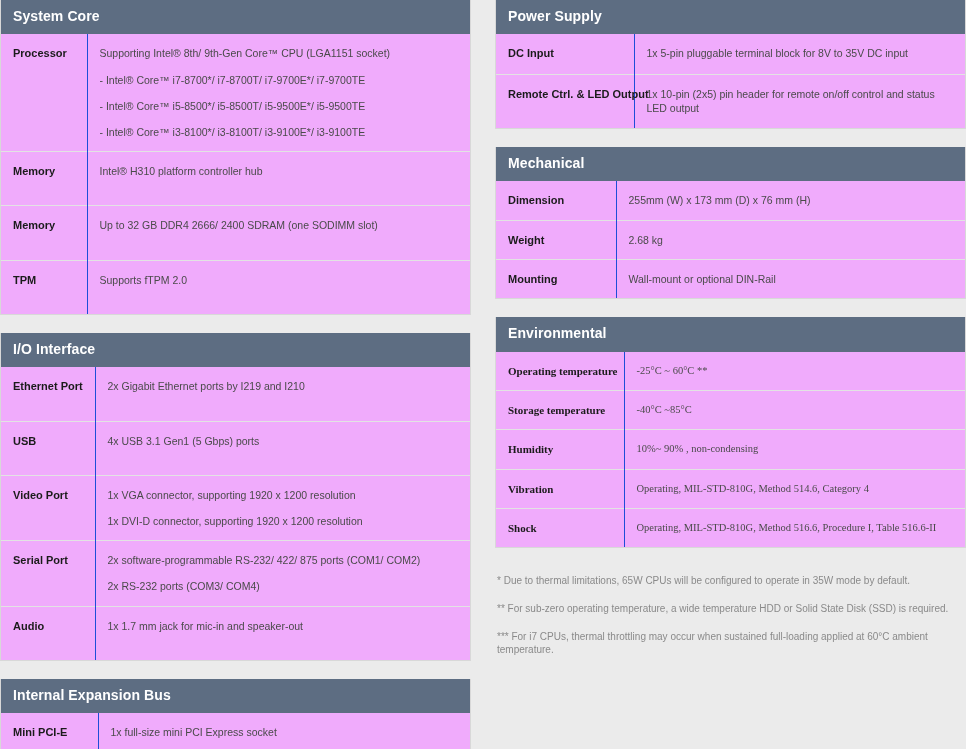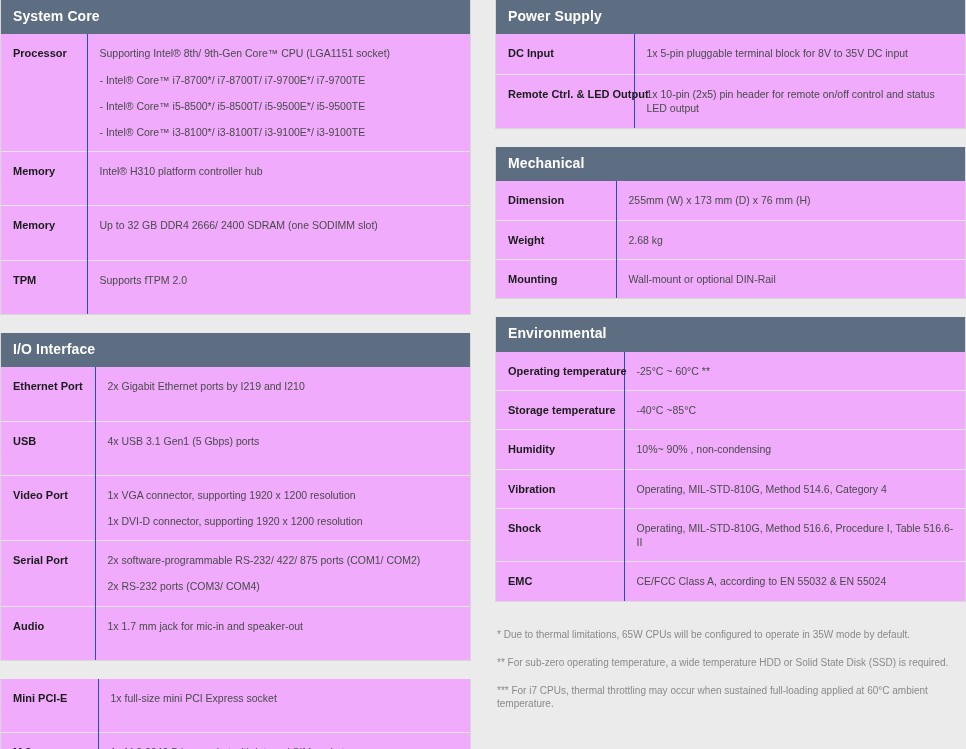--- a/index.html
+++ b/index.html
@@ -71,21 +71,21 @@
   .w-pwr .lbl  { width: 138px; }
   .w-mec .lbl  { width: 120px; }
   .w-env .lbl  { width: 128px; }
 
   .w-sys .val, .w-io .val, .w-bus .val, .w-sto .val,
   .w-pwr .val, .w-mec .val, .w-env .val { width: auto; }
 
   
   .w-pwr .lbl, .w-pwr .val { padding-top: 12px; padding-bottom: 13px; }
   .w-mec .lbl, .w-mec .val { padding-top: 12px; padding-bottom: 12px; }
-  .w-env .lbl, .w-env .val { padding-top: 12px; padding-bottom: 12px; }
+  .w-env .lbl, .w-env .val { padding-top: 12px; padding-bottom: 12px; font-family: Liberation Serif, serif; }
 
   .footnotes { margin-top: 26px; padding: 0 2px; }
   .footnote {
     font-size: 10px;
     color: #8a8a8a;
     line-height: 1.3;
     margin-bottom: 15px;
   }
   .footnote:last-child { margin-bottom: 9px; }
 </style>
@@ -157,20 +157,21 @@
           </div>
           <div class="row">
             <div class="lbl">Audio</div>
             <div class="val">
               <span class="line">1x 1.7 mm jack for mic-in and speaker-out</span>
             </div>
           </div>
         </div>
       </div>
       <div class="spec-table w-bus">
+        <div class="sec-header">Internal Expansion Bus</div>
         <div class="rows">
           <div class="row">
             <div class="lbl">Mini PCI-E</div>
             <div class="val">
               <span class="line">1x full-size mini PCI Express socket</span>
             </div>
           </div>
           <div class="row">
             <div class="lbl">M.2</div>
             <div class="val">
@@ -247,26 +248,20 @@
             <div class="val">
               <span class="line">Operating, MIL-STD-810G, Method 514.6, Category 4</span>
             </div>
           </div>
           <div class="row">
             <div class="lbl">Shock</div>
             <div class="val">
               <span class="line">Operating, MIL-STD-810G, Method 516.6, Procedure I, Table 516.6-II</span>
             </div>
           </div>
-          <div class="row">
-            <div class="lbl">EMC</div>
-            <div class="val">
-              <span class="line">CE/FCC Class A, according to EN 55032 &amp; EN 55024</span>
-            </div>
-          </div>
         </div>
       </div>
       <div class="footnotes">
         <div class="footnote">* Due to thermal limitations, 65W CPUs will be configured to operate in 35W mode by default.</div>
         <div class="footnote">** For sub-zero operating temperature, a wide temperature HDD or Solid State Disk (SSD) is required.</div>
         <div class="footnote">*** For i7 CPUs, thermal throttling may occur when sustained full-loading applied at 60°C ambient temperature.</div>
       </div>
     </div>
 </div>
 

